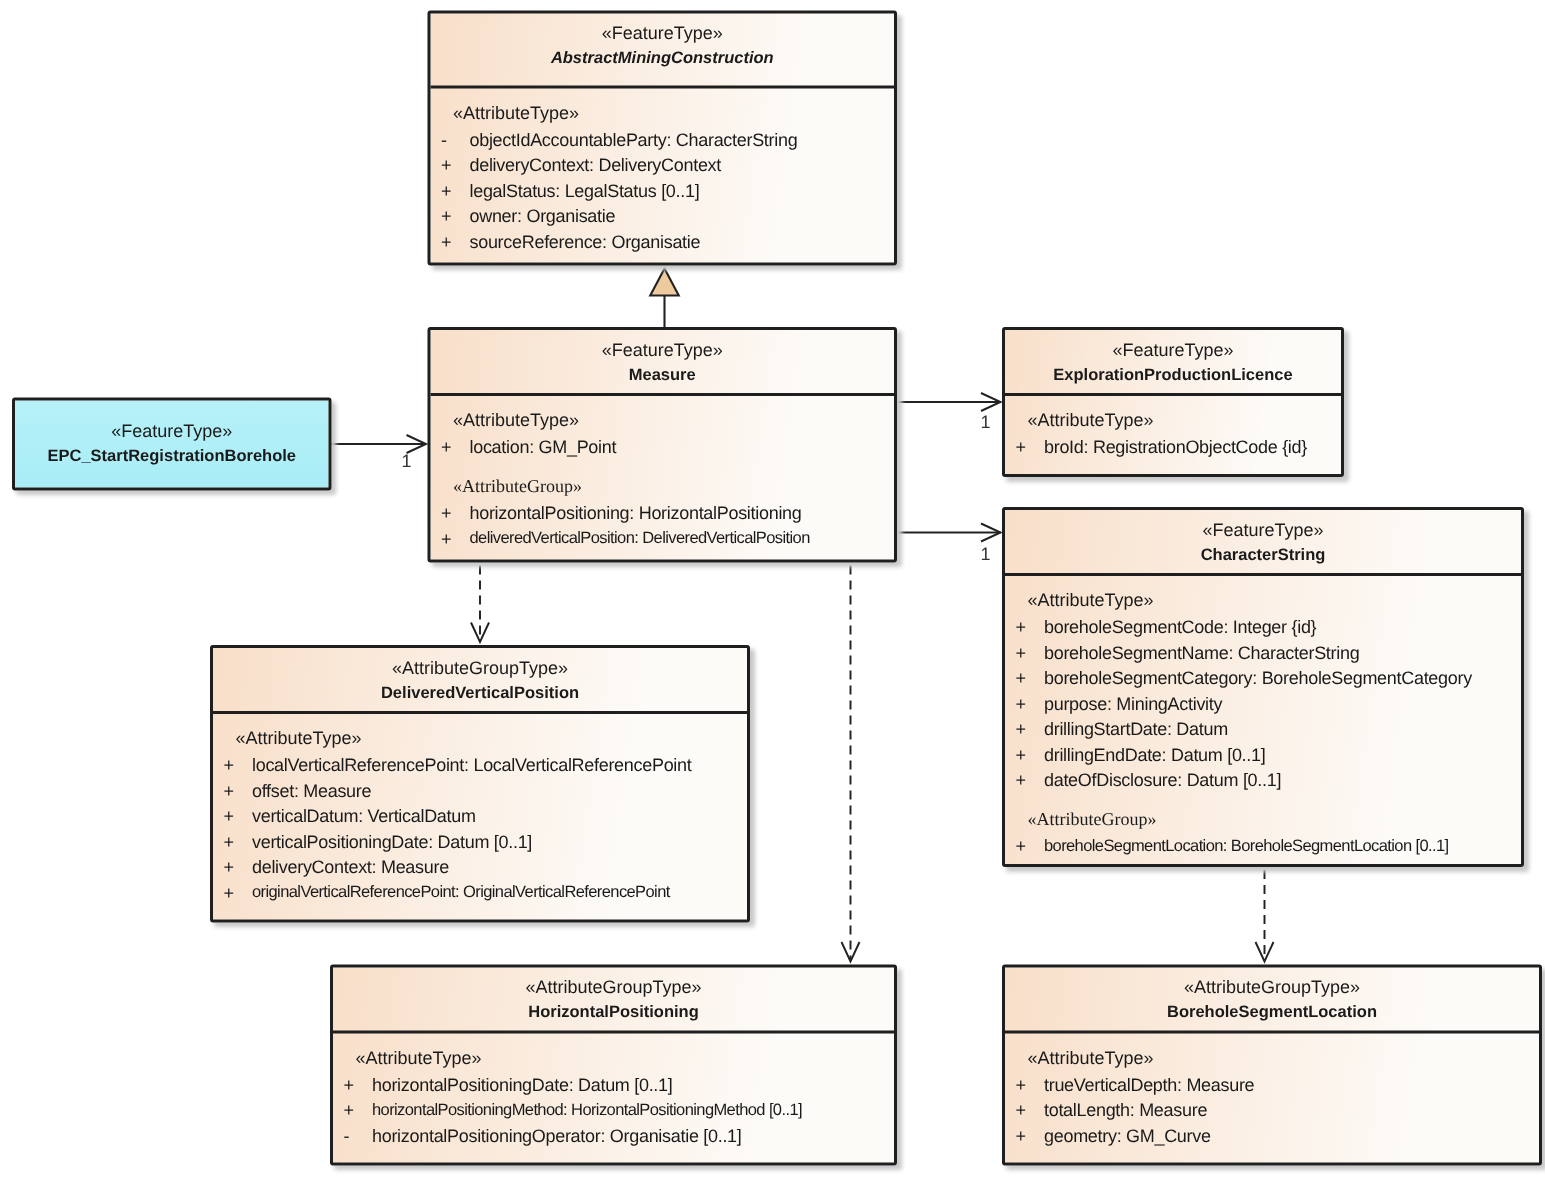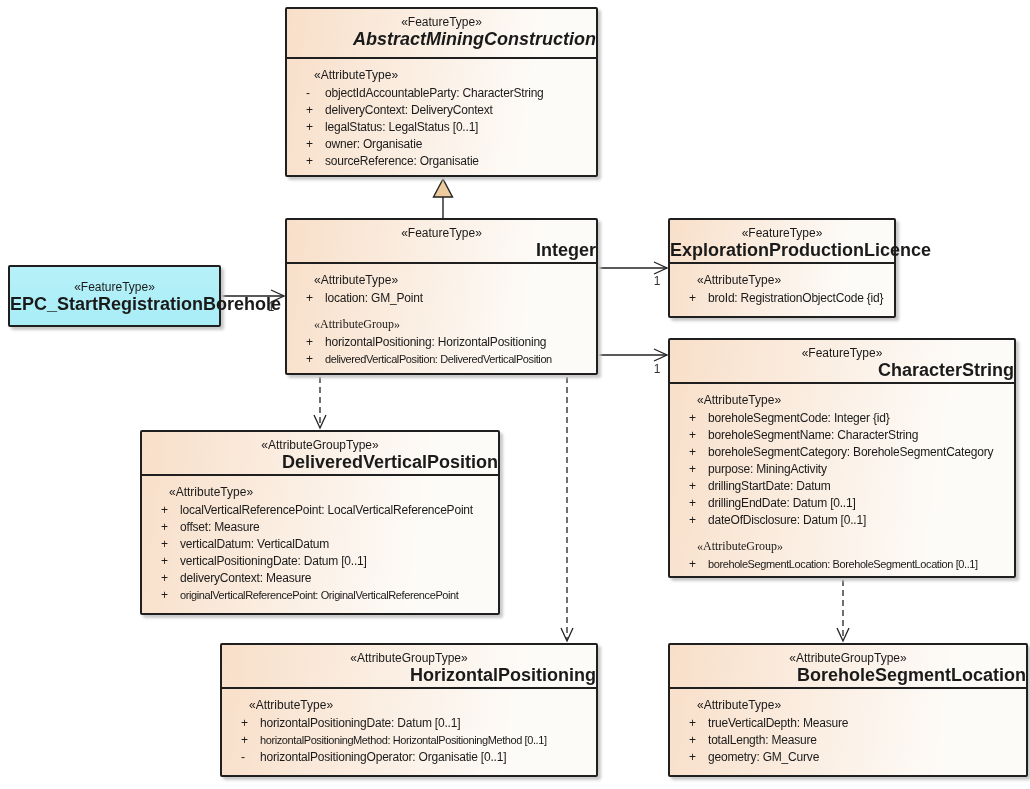--- a/index.html
+++ b/index.html
@@ -13,23 +13,23 @@
     background:linear-gradient(98deg,#f8dfc9 0%,#fdfbf8 78%);
     border:2px solid #1f1f1f;border-radius:2px;
     box-shadow:3px 3px 3px #c9c9c9;
     box-sizing:border-box;
   }
   .uml-head{
     border-bottom:2px solid #1f1f1f;text-align:center;
     box-sizing:border-box;padding-top:6px;
   }
   .stereotype{font-size:12px;line-height:15px;}
-  .box-name{font-size:18px;font-weight:bold;line-height:18px;text-align:right;}
+  .box-name{font-size:11px;font-weight:bold;line-height:18px;}
   .italic .box-name{font-style:italic;}
-  .uml-body{padding:5px 3px 0 12px;font-size:12px;}
+  .uml-body{padding:5px 3px 0 0;font-size:12px;}
   .sec-header{padding:3px 0 2px 15px;line-height:16px;}
   .sec-gap{margin-top:6px;font-family:Liberation Serif, serif;}
   .attr-row{display:flex;padding-left:7px;line-height:17px;white-space:nowrap;}
   .vis{width:19px;flex:none;}
   .attr-text{letter-spacing:-0.2px;}
   .long .attr-text{font-size:11px;letter-spacing:-0.4px;}
   .epc-box{
     position:absolute;
     background:linear-gradient(180deg,#b6f1f9 0%,#a9edf6 100%);
     border:2px solid #1f1f1f;border-radius:2px;
@@ -111,21 +111,21 @@
       <div class="attr-row">
           <span class="vis">+</span>
           <span class="attr-text">sourceReference: Organisatie</span>
         </div>
     </div>
   </div>
 
   <div class="uml-box" style="left:285px;top:218px;width:313px;height:157px;">
     <div class="uml-head" style="height:44px;">
       <div class="stereotype">«FeatureType»</div>
-      <div class="box-name">Integer</div>
+      <div class="box-name">Measure</div>
     </div>
     <div class="uml-body">
       <div class="sec-header">«AttributeType»</div>
       <div class="attr-row">
           <span class="vis">+</span>
           <span class="attr-text">location: GM_Point</span>
         </div>
       <div class="sec-header sec-gap">«AttributeGroup»</div>
       <div class="attr-row">
           <span class="vis">+</span>

